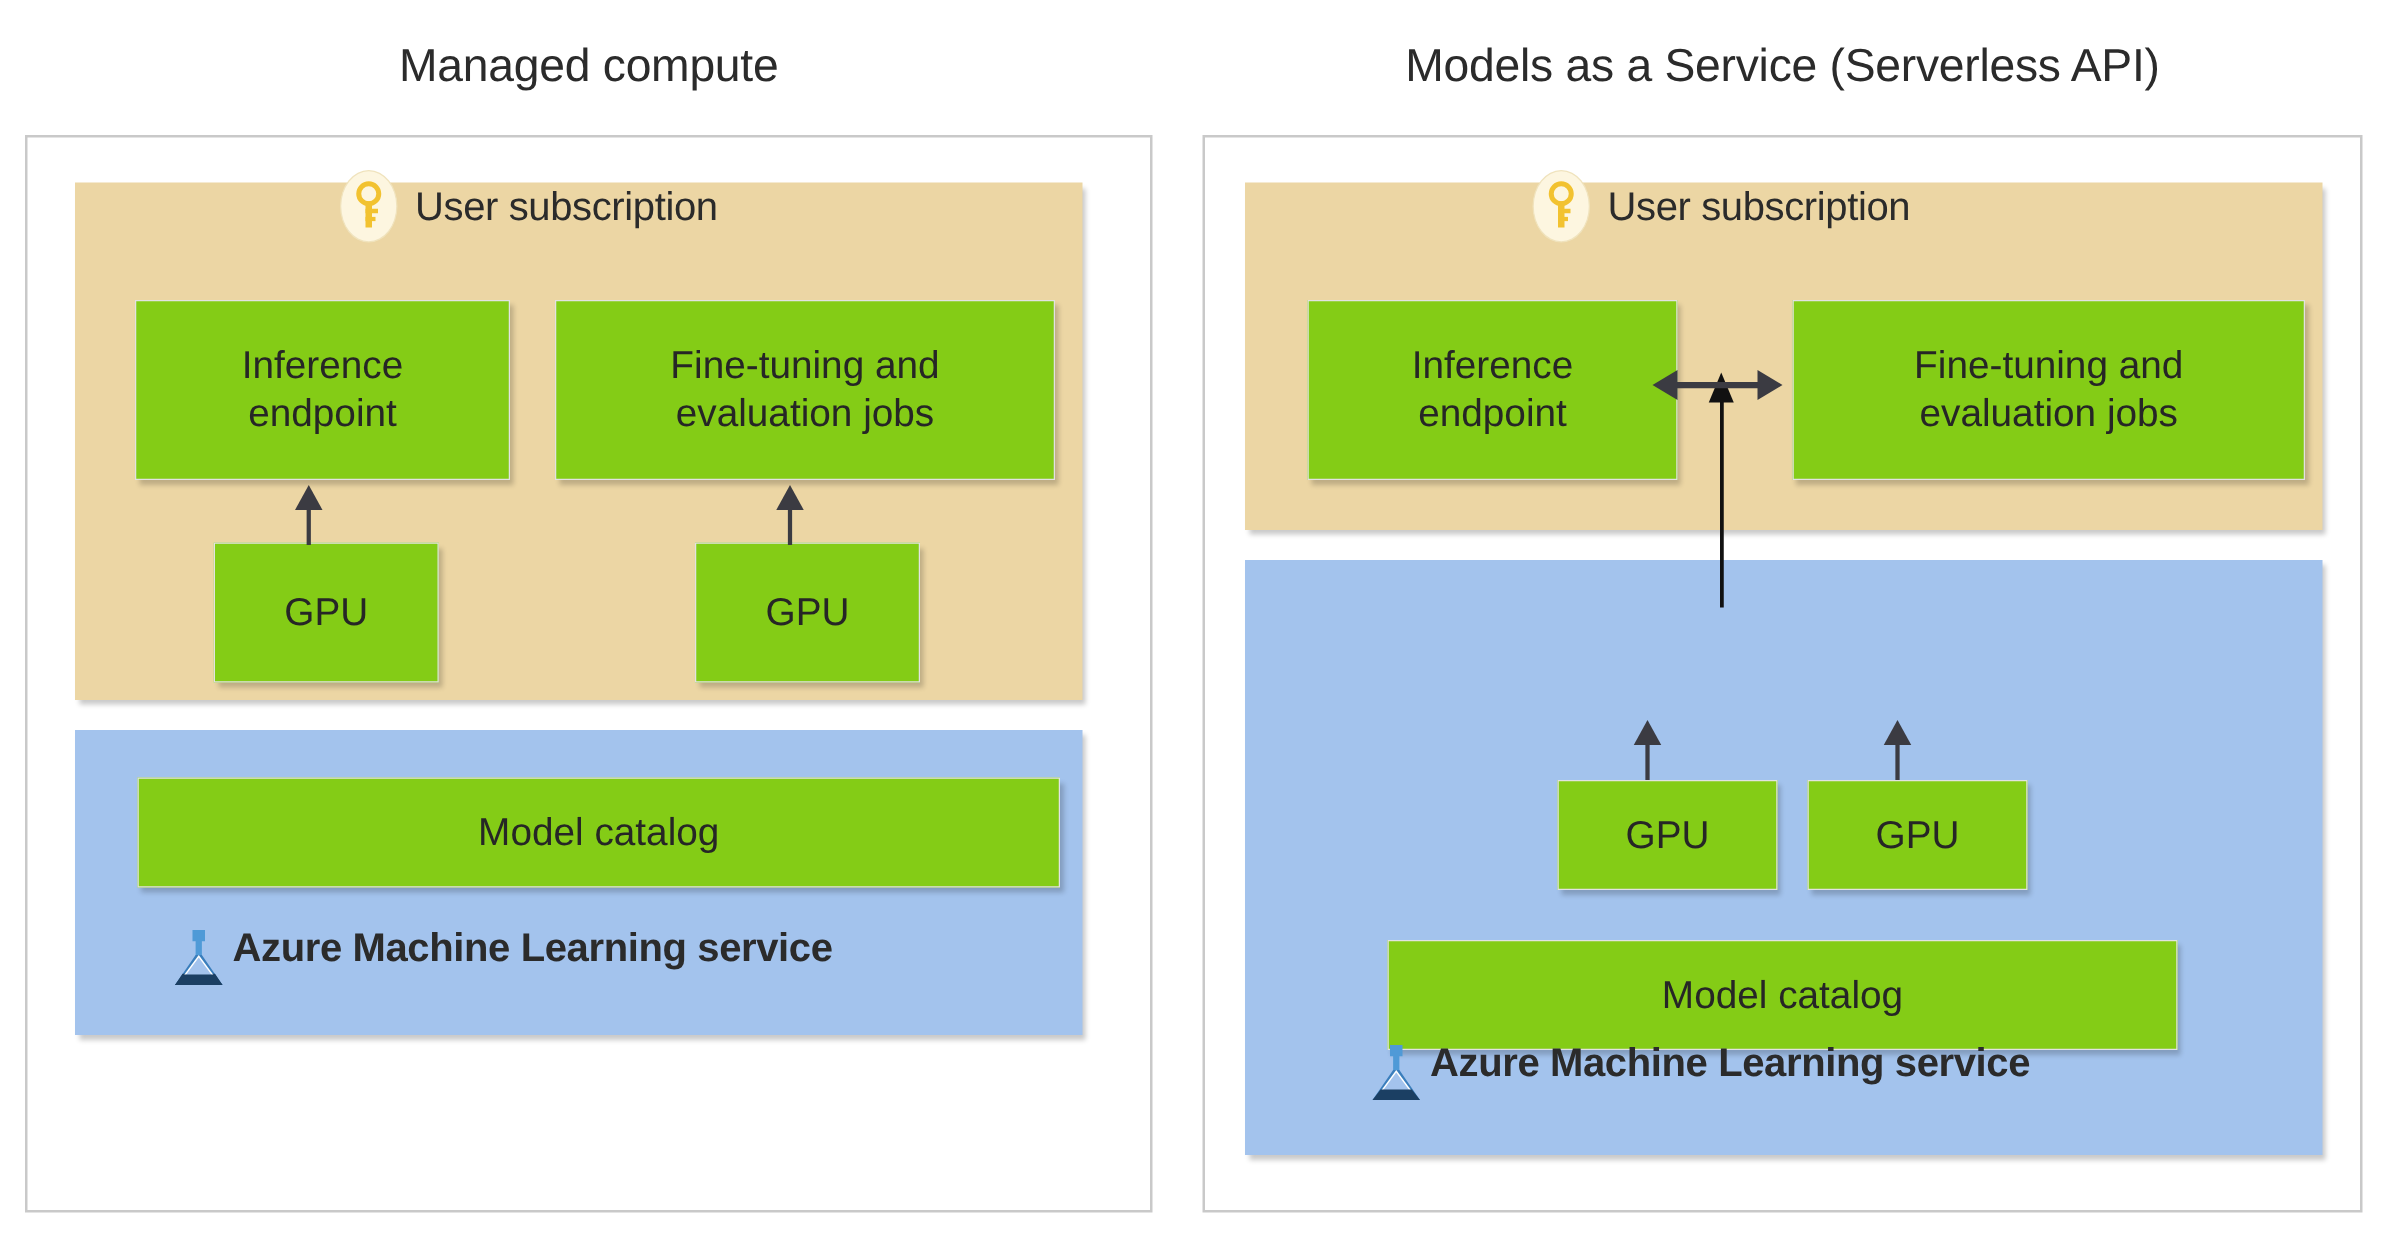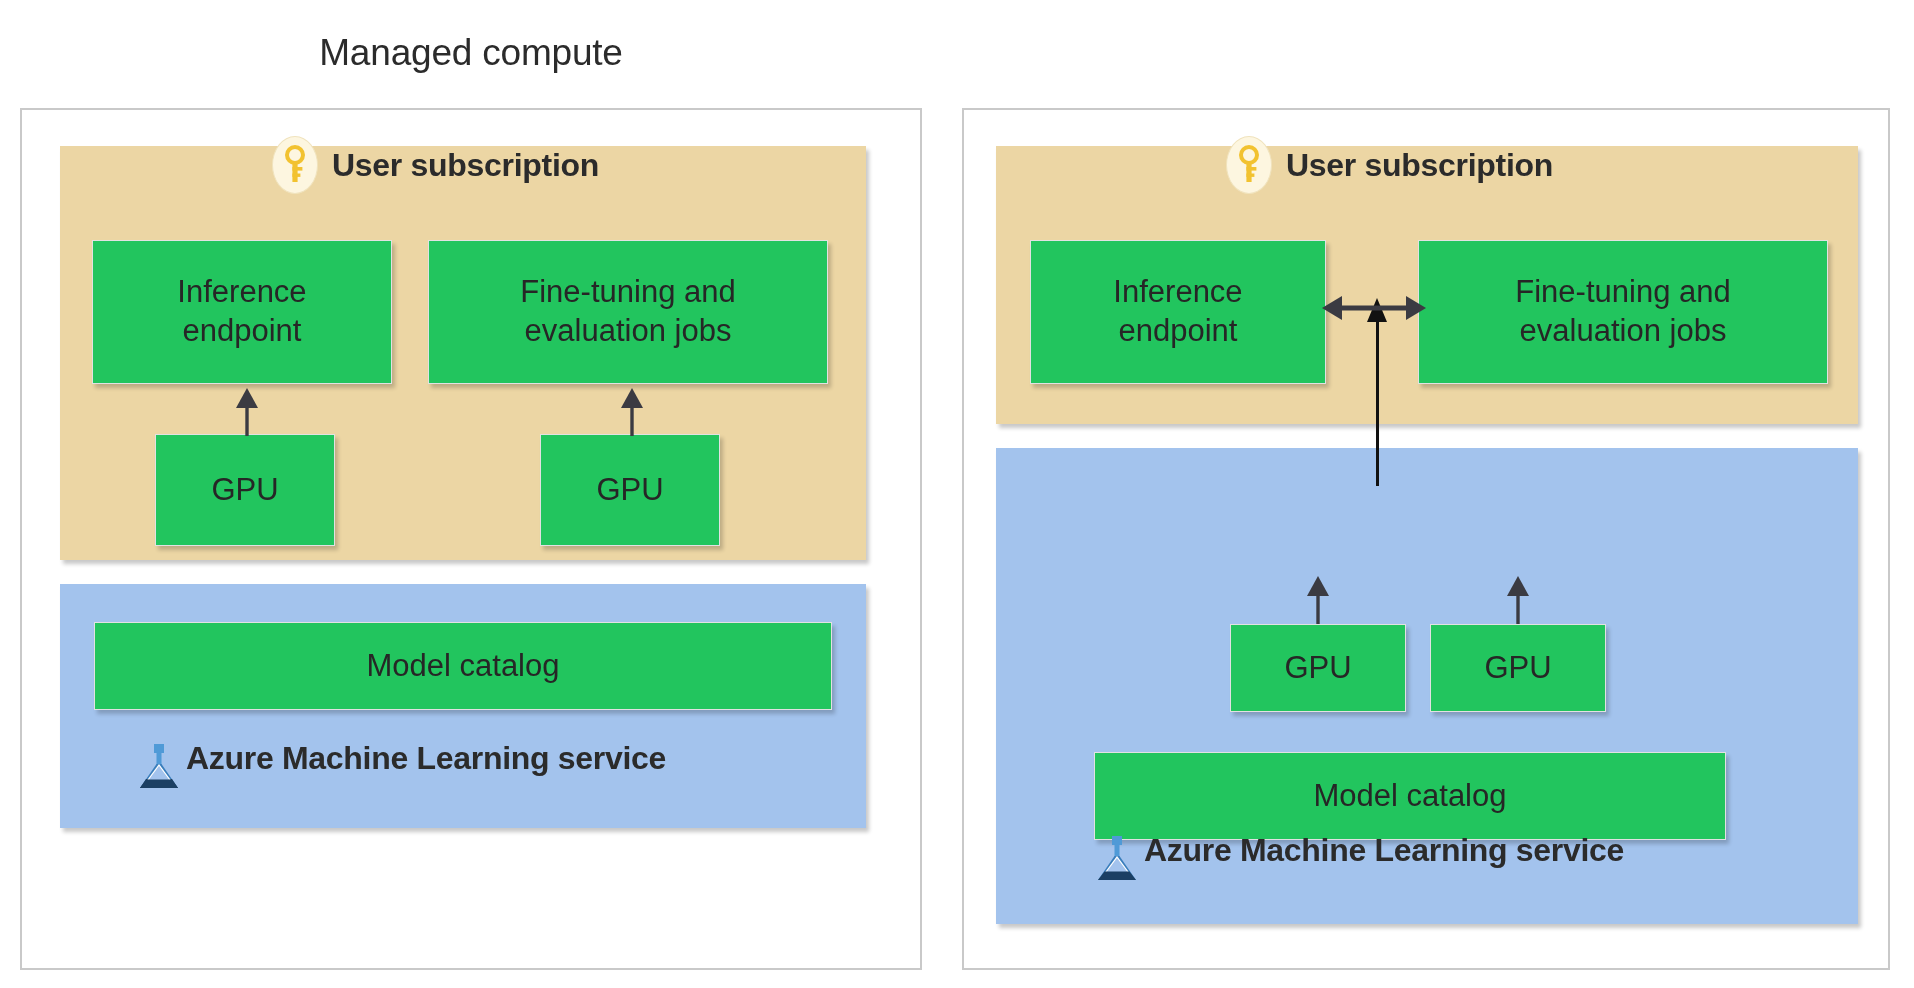--- a/index.html
+++ b/index.html
@@ -62,53 +62,54 @@
   
   .subs-header {
     position: absolute;
     display: flex;
     align-items: center;
     gap: 14px;
     white-space: nowrap;
   }
   .subs-header .label {
     font-size: 32px;
-    font-weight: 700;
+    font-weight: 400;
     color: #2b2b2b;
     letter-spacing: -0.3px;
   }
   .key-badge {
     width: 44px;
     height: 56px;
     border-radius: 50%;
     background: #fdf6e0;
     border: 1px solid #f0e3bd;
     display: flex;
     align-items: center;
     justify-content: center;
     flex: 0 0 auto;
   }
   #subs-left  { left: 272px; top: 136px; }
   #subs-right { left: 1226px; top: 136px; }
 
   
   .box {
     position: absolute;
-    background: #22c55e;
+    background: #84cc16;
     border: 1px solid #e2e2e2;
     box-sizing: border-box;
     display: flex;
     align-items: center;
     justify-content: center;
     text-align: center;
     font-size: 31px;
     line-height: 1.25;
     color: #262626;
     box-shadow: 3px 4px 4px rgba(0,0,0,0.20);
     padding: 4px 10px;
+    margin-left: 16px;
   }
 
   
   #box-l-inference { left: 92px;  top: 240px; width: 300px; height: 144px; }
   #box-l-finetune  { left: 428px; top: 240px; width: 400px; height: 144px; }
   #box-l-gpu-1     { left: 155px; top: 434px; width: 180px; height: 112px; }
   #box-l-gpu-2     { left: 540px; top: 434px; width: 180px; height: 112px; }
   #box-l-catalog   { left: 94px;  top: 622px; width: 738px; height: 88px; }
 
   
@@ -151,20 +152,21 @@
   }
   svg { display: block; overflow: visible; }
 </style>
 </head>
 <body>
 
 <div class="stage">
 
   <div class="panel-title" id="title-left">Managed compute</div>
 
+  <div class="panel-title" id="title-right">Models as a Service (Serverless API)</div>
 
   <div class="frame" id="frame-left"></div>
 
   <div class="zone tan" id="zone-tan-left"></div>
   <div class="zone blue" id="zone-blue-left"></div>
 
   <div class="subs-header" id="subs-left">
     <span class="key-badge">
       <svg width="22" height="38" viewBox="0 0 22 38" aria-hidden="true">
         <circle cx="11" cy="9" r="8" fill="none" stroke="#f2c230" stroke-width="4"></circle>

